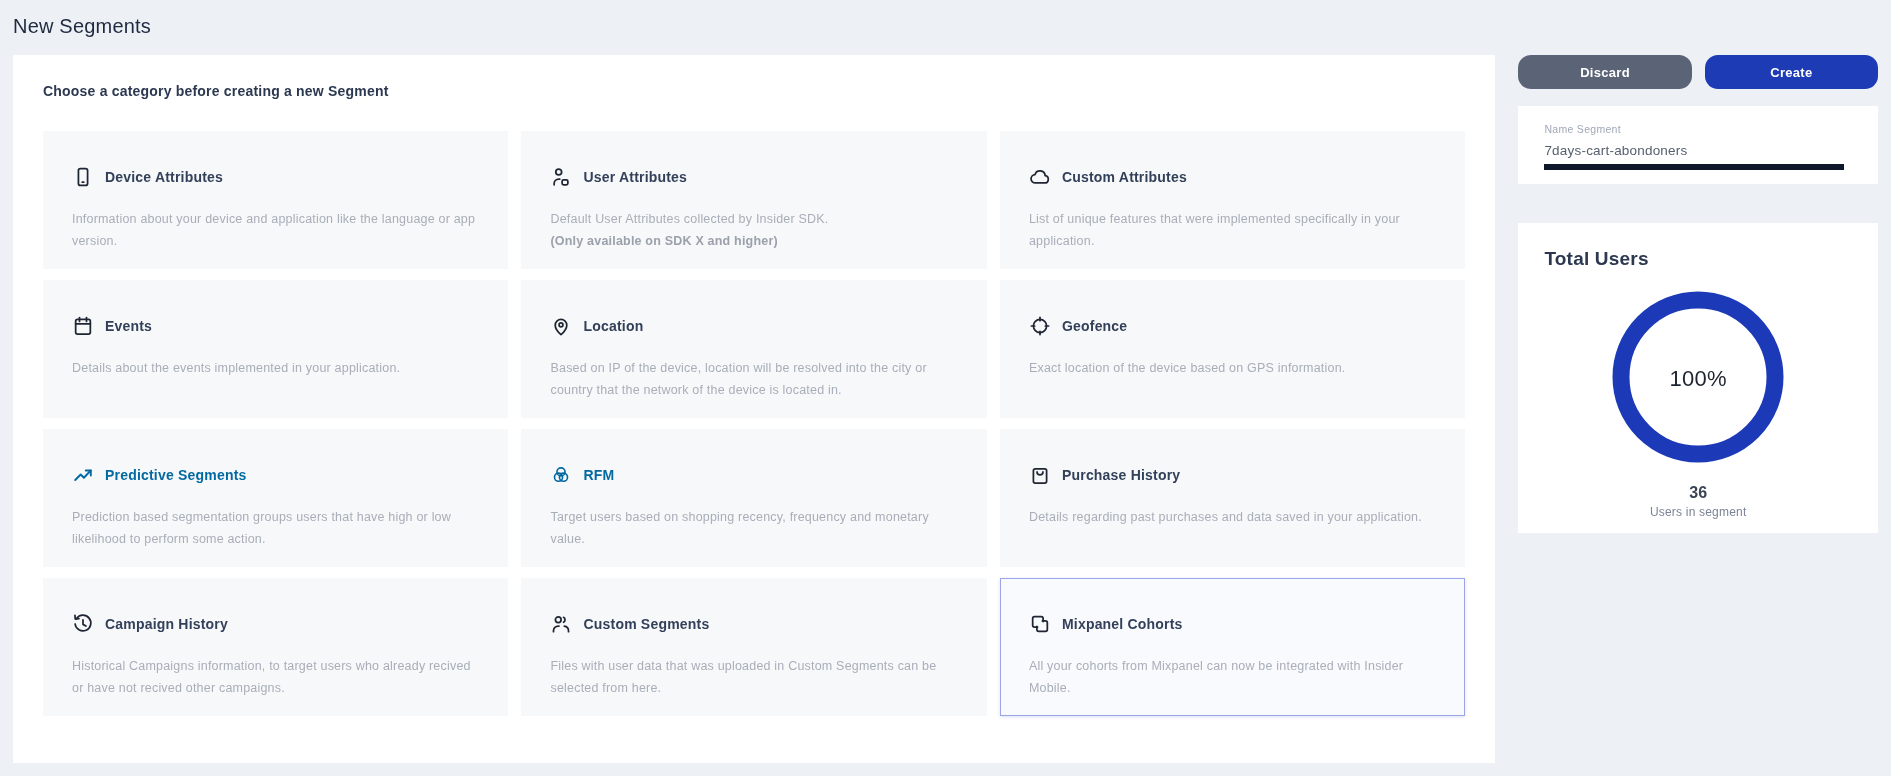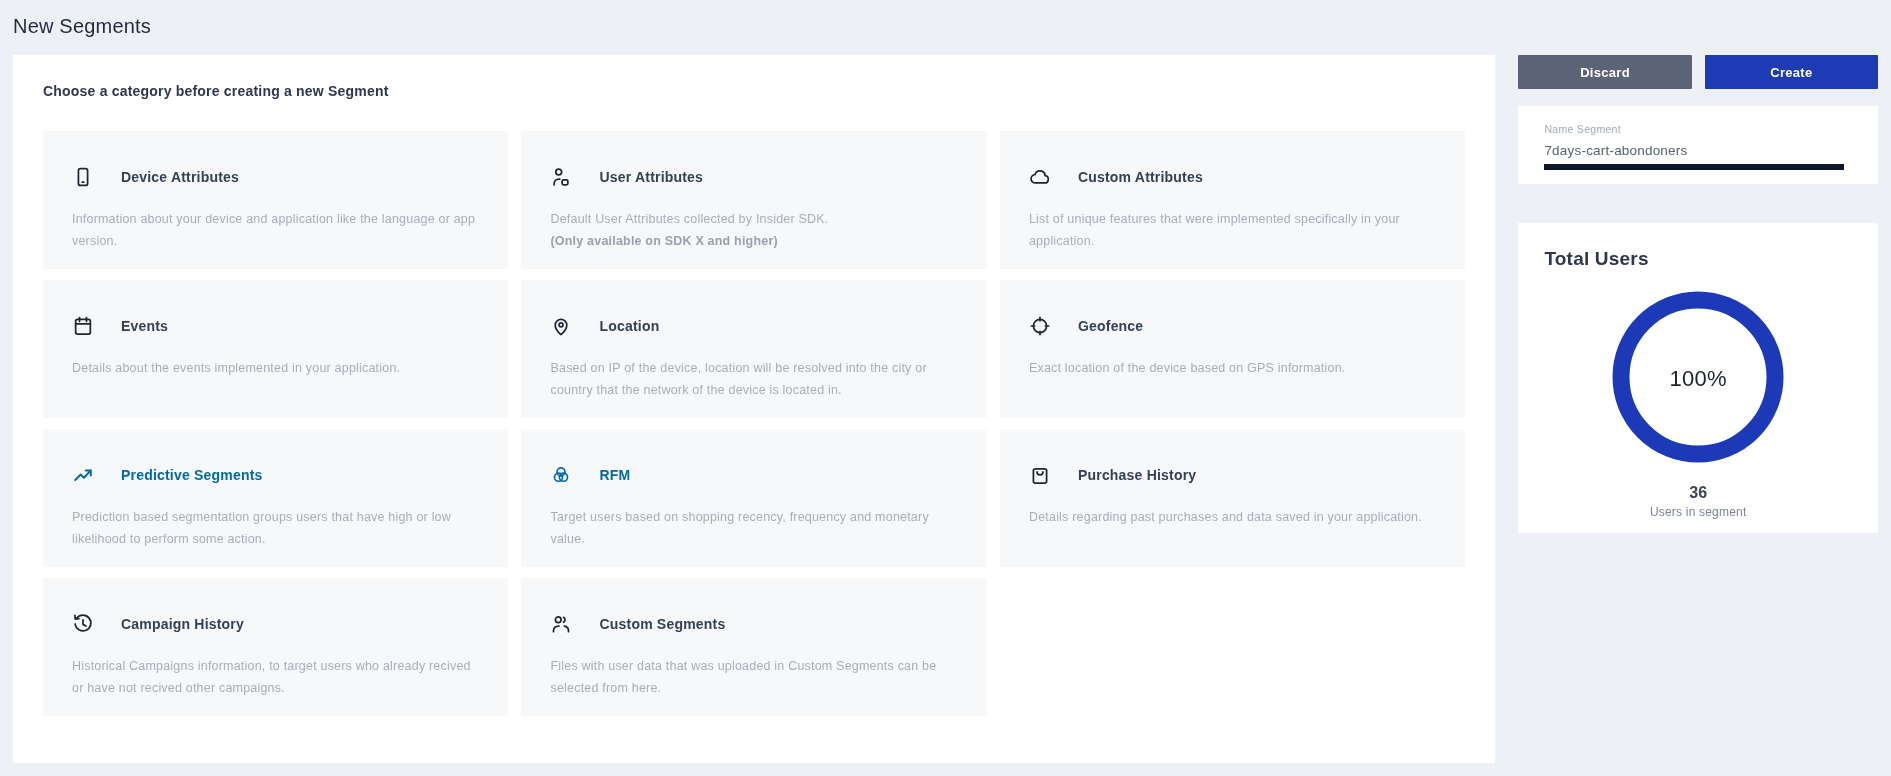--- a/index.html
+++ b/index.html
@@ -50,21 +50,21 @@
     cursor:pointer;
   }
   .card.selected {
     background:#f9fafd;
     border:1px solid #9ba4e8;
     box-shadow:0 1px 3px rgba(120,130,220,.25);
   }
   .card-head {
     display:flex;
     align-items:center;
-    gap:27px;
+    gap:11px;
   }
   .card-head .icon {
     width:22px; height:22px;
     color:#1f2633;
     flex:0 0 auto;
     display:inline-flex;
   }
   .card-head .icon svg { width:22px; height:22px; }
   .card-title {
     font-size:14px;
@@ -88,21 +88,21 @@
     color:#9ba1ac;
     letter-spacing:.2px;
   }
   
   .sidebar { width:360px; }
   .btn-row { display:flex; gap:13px; }
   .btn {
     flex:1;
     height:34px;
     border:none;
-    border-radius:1px;
+    border-radius:13px;
     font-family:"Liberation Sans", sans-serif;
     font-size:13px;
     font-weight:700;
     color:#ffffff;
     letter-spacing:.3px;
     cursor:pointer;
   }
   .btn-discard { background:#5b6477; }
   .btn-create { background:#1c3bb5; }
   .name-card {
@@ -331,20 +331,32 @@
                 <path d="M3.8 20.4v-1a5.2 5.2 0 0 1 5.2-5.2h.8"></path>
                 <path d="M14.8 4.7a3.1 3.1 0 0 1 0 5.4"></path>
                 <path d="M15.6 14.4a5.2 5.2 0 0 1 4.6 5v1"></path>
               </svg>
           </span>
           <span class="card-title">Custom Segments</span>
         </div>
         <p class="card-desc">Files with user data that was uploaded in Custom Segments can be selected from here.</p>
       </div>
 
+      <div class="card selected">
+        <div class="card-head">
+          <span class="icon">
+            <svg viewBox="0 0 24 24" fill="none" stroke="currentColor" stroke-width="1.9" stroke-linecap="round" stroke-linejoin="round">
+                <path d="M9.4 15.4H6a2 2 0 0 1-2-2V6a2 2 0 0 1 2-2h7.4a2 2 0 0 1 2 2v3.4"></path>
+                <path d="M14.6 8.6H18a2 2 0 0 1 2 2V18a2 2 0 0 1-2 2h-7.4a2 2 0 0 1-2-2v-3.4"></path>
+              </svg>
+          </span>
+          <span class="card-title">Mixpanel Cohorts</span>
+        </div>
+        <p class="card-desc">All your cohorts from Mixpanel can now be integrated with Insider Mobile.</p>
+      </div>
 
     </div>
   </section>
 
   <aside class="sidebar">
 
     <div class="btn-row">
       <button class="btn btn-discard">Discard</button>
       <button class="btn btn-create">Create</button>
     </div>

